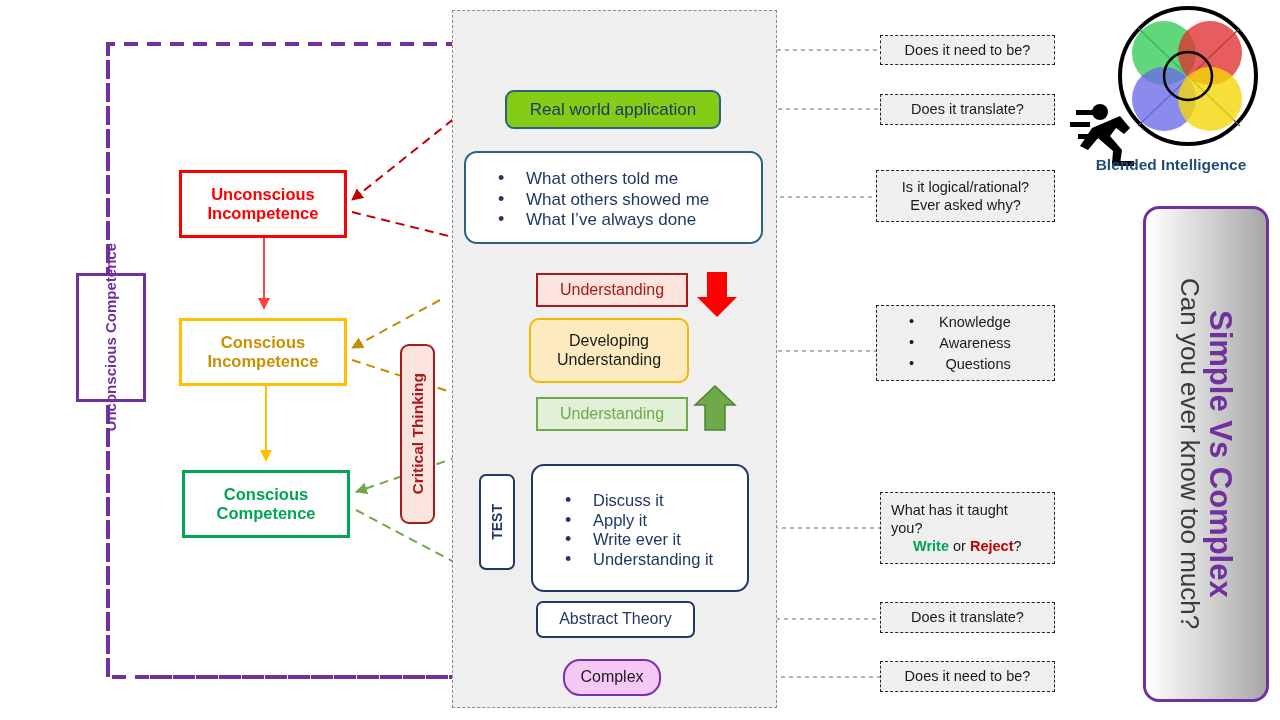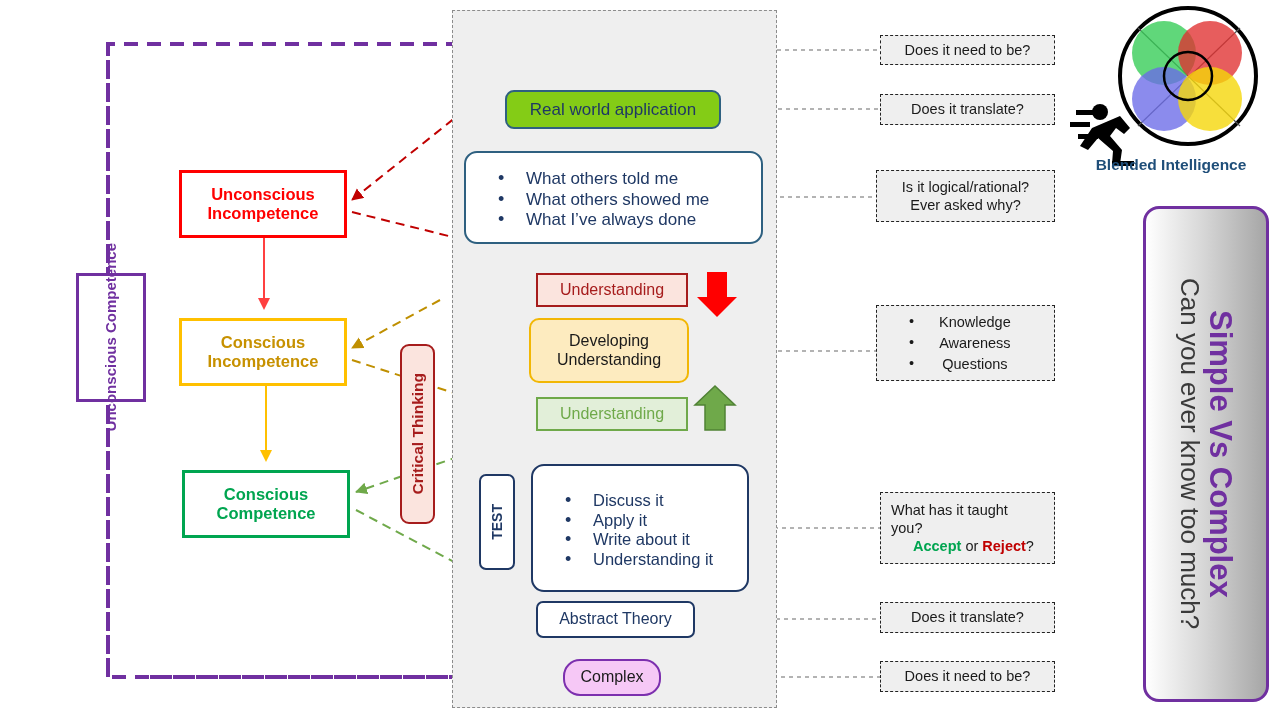--- a/index.html
+++ b/index.html
@@ -70,21 +70,21 @@
         line-height:1.25;padding:3px 14px;}
   .a1{left:880px;top:35px;width:175px;height:30px;}
   .a2{left:880px;top:94px;width:175px;height:31px;}
   .a3{left:876px;top:170px;width:179px;height:52px;}
   .a4{left:876px;top:305px;width:179px;height:76px;justify-content:flex-start;}
   .a5{left:880px;top:492px;width:175px;height:72px;text-align:left;
       justify-content:flex-start;padding-left:10px;}
   .a6{left:880px;top:602px;width:175px;height:31px;}
   .a7{left:880px;top:661px;width:175px;height:31px;}
   .a4 ul{margin:0;padding:0 0 0 14px;}
-  .a4 li{list-style:none;position:relative;padding-left:34px;text-align:center;
+  .a4 li{list-style:none;position:relative;padding-left:34px;text-align:right;
          font-size:14.5px;margin:2.5px 0;}
   .a4 li:before{content:"\2022";position:absolute;left:4px;top:-1px;}
   .accept{color:#00A550;font-weight:bold;}
   .reject{color:#C00000;font-weight:bold;}
   .a5 .l2{padding-left:22px;}
 
   
   .titlebar{position:absolute;left:1143px;top:206px;width:120px;height:490px;
      border:3px solid #7030A0;border-radius:16px;
      background:linear-gradient(to right,#FFFFFF 0%,#D9D9D9 45%,#A6A6A6 100%);
@@ -190,21 +190,21 @@
   </div>
 
   <div class="box n-und-grn">
     <span>Understanding</span>
   </div>
 
   <div class="box n-list-bot">
     <ul class="bullets">
       <li>Discuss it</li>
       <li>Apply it</li>
-      <li>Write about it</li>
+      <li>Write ever it</li>
       <li>Understanding it</li>
     </ul>
   </div>
 
   <div class="box n-abs">
     <span>Abstract Theory</span>
   </div>
 
   <div class="box n-complex">
     <span>Complex</span>
@@ -266,21 +266,21 @@
       <li>Knowledge</li>
       <li>Awareness</li>
       <li>Questions</li>
     </ul>
   </div>
   <div class="call a5">
     <span>
       <span>What has it taught</span><br>
       <span>you?</span><br>
       <span class="l2">
-        <span class="accept">Accept</span><span> or </span><span class="reject">Reject</span><span>?</span>
+        <span class="accept">Write</span><span> or </span><span class="reject">Reject</span><span>?</span>
       </span>
     </span>
   </div>
   <div class="call a6">
     <span>Does it translate?</span>
   </div>
   <div class="call a7">
     <span>Does it need to be?</span>
   </div>
 

